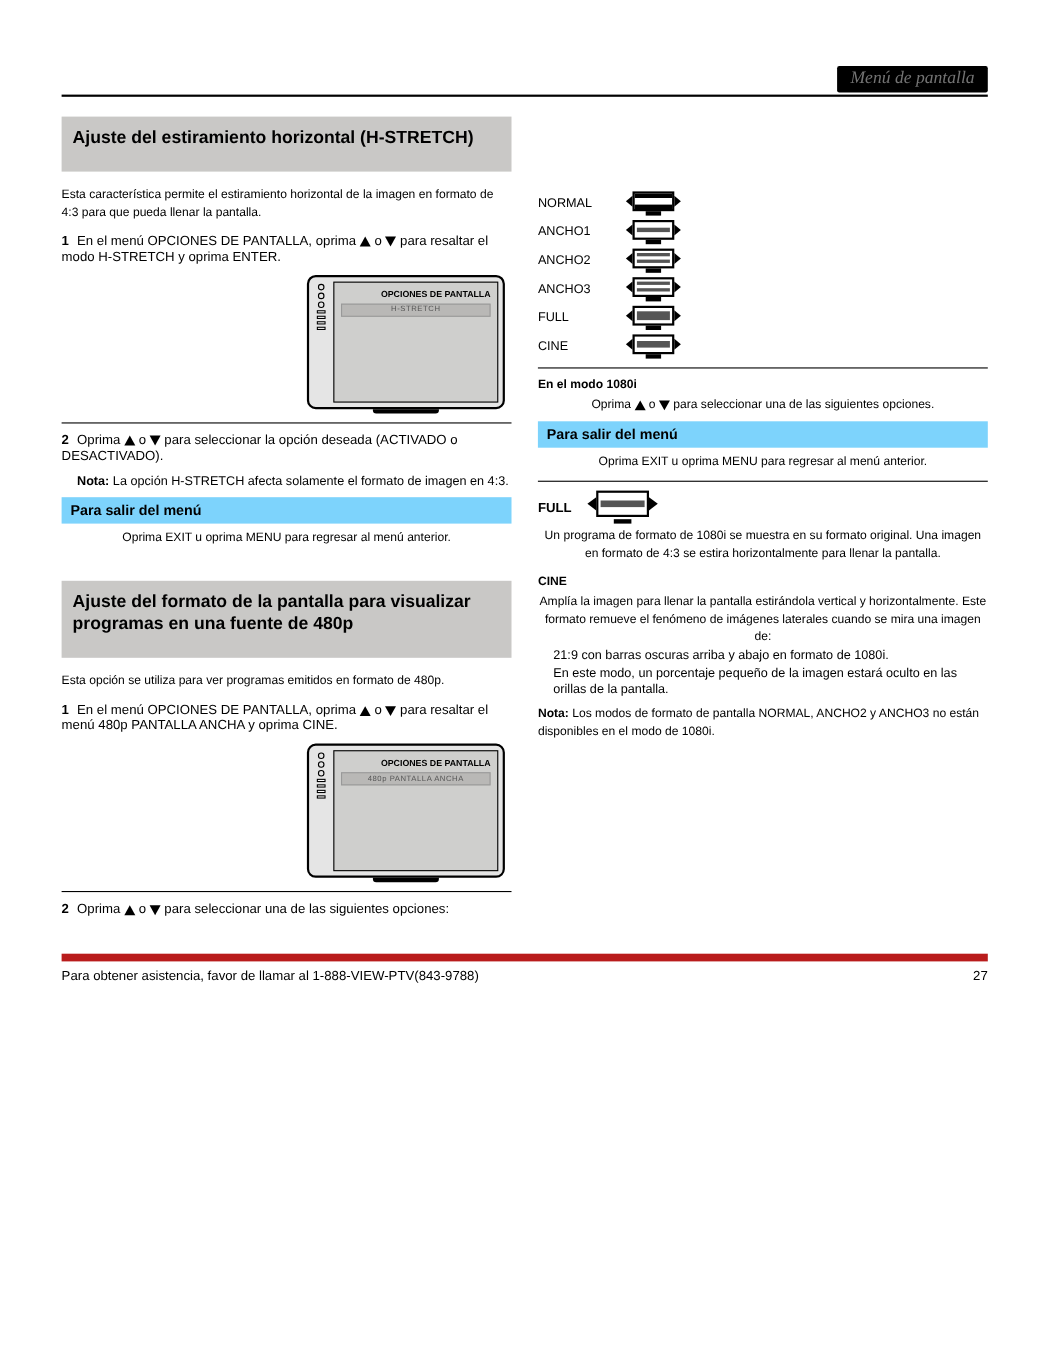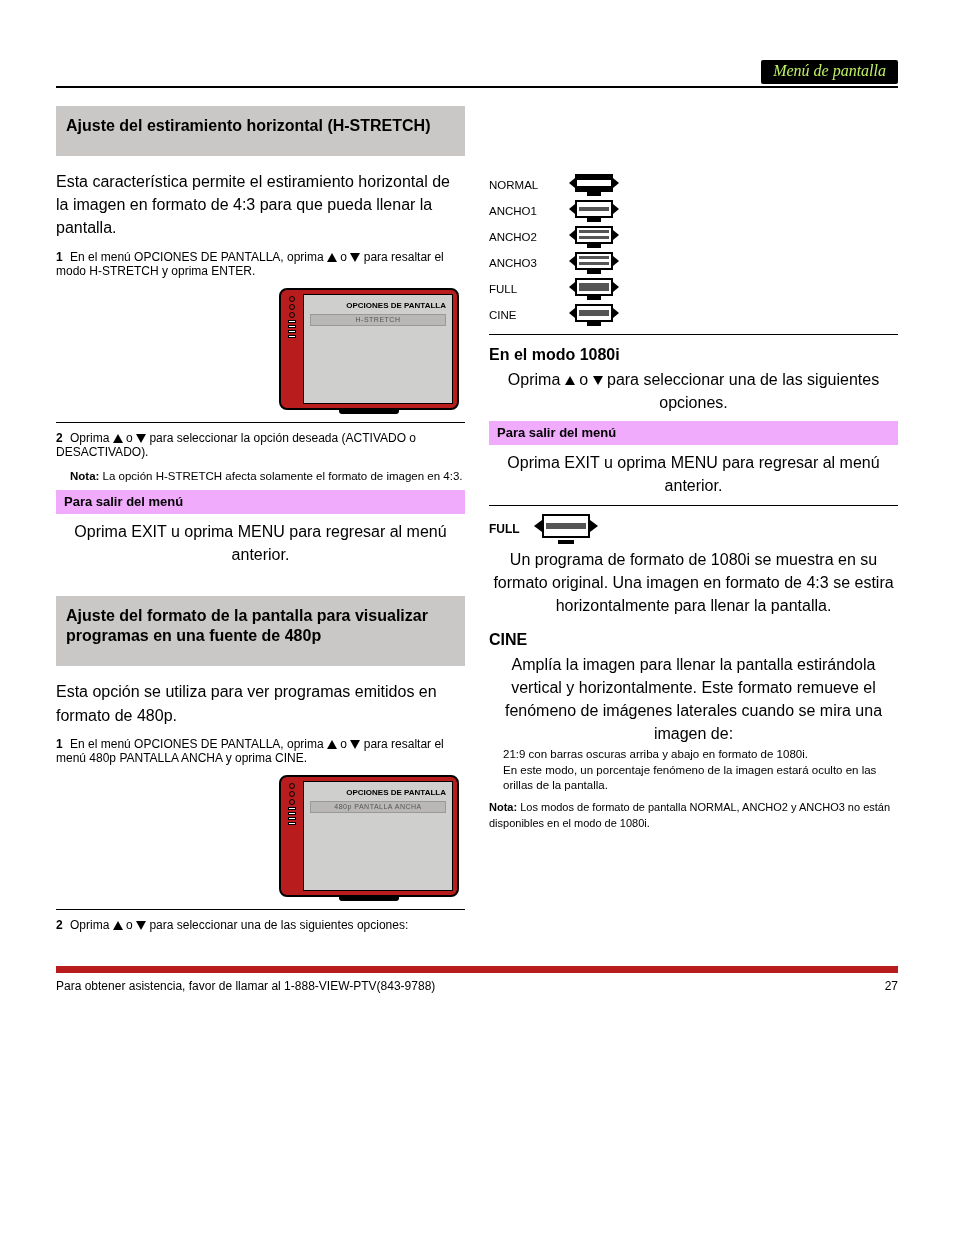--- a/index.html
+++ b/index.html
@@ -1,33 +1,33 @@
 <!DOCTYPE html>
 <html><head>
 <meta charset="utf-8">
 <style>
   * { box-sizing: border-box; margin: 0; padding: 0; }
   html, body { width: 954px; font-family: Arial, Helvetica, sans-serif; font-size: 12px; color: #000; background: #fff; }
   .page { padding: 60px 56px 40px 56px; }
   .banner-wrap { text-align: right; margin-bottom: 2px; }
-  .banner { display: inline-block; background: #000; color: #bef264; font-family: Georgia, 'Times New Roman', serif; font-style: italic; font-size: 16px; padding: 2px 12px 4px 12px; border-radius: 2px; }
+  .banner { display: inline-block; background: #000; color: #737373; font-family: Georgia, 'Times New Roman', serif; font-style: italic; font-size: 16px; padding: 2px 12px 4px 12px; border-radius: 2px; }
   .hr-top { border-top: 2px solid #000; margin-bottom: 18px; }
   .cols { display: flex; gap: 24px; }
   .col { flex: 1 1 50%; min-width: 0; }
   .section-title { background: #c9c8c6; font-weight: bold; font-size: 16px; padding: 10px 10px 20px 10px; line-height: 1.25; margin-bottom: 14px; }
-  .section-sub { background: #f0abfc; font-weight: bold; font-size: 13px; padding: 4px 8px 5px 8px; margin: 6px 0; }
-  p, li { font-size: 16px; line-height: 1.45; }
+  .section-sub { background: #7dd3fc; font-weight: bold; font-size: 13px; padding: 4px 8px 5px 8px; margin: 6px 0; }
+  p, li { font-size: 11px; line-height: 1.45; }
   .lead { margin: 6px 0 10px 0; }
   .step { margin: 6px 0 10px 0; }
   .stepnum { display:inline-block; min-width: 0; font-weight: bold; margin-right: 4px; }
   .substep { margin-left: 14px; font-size: 11.5px; line-height: 1.35; }
   .hr { border-top: 1px solid #000; margin: 8px 0 8px 0; }
   .tv-wrap { text-align: right; padding-right: 6px; margin: 4px 0 8px 0; }
   .tv { display:inline-block; }
-  .tv-outer { width: 180px; border: 2px solid #000; border-radius: 8px; background: #b91c1c; padding: 4px; display:flex; gap:4px; }
+  .tv-outer { width: 180px; border: 2px solid #000; border-radius: 8px; background: #e5e5e5; padding: 4px; display:flex; gap:4px; }
   .tv-side { width: 14px; display:flex; flex-direction:column; align-items:center; gap:2px; padding-top:2px; }
   .led { width:6px; height:6px; border:1px solid #000; border-radius:50%; }
   .slot { width:8px; height:3px; border:1px solid #000; background:#fff; }
   .tv-screen { flex:1; background:#cfcfcd; border:1px solid #000; min-height:110px; position:relative; padding:6px; }
   .tv-title { font-size:8px; font-weight:bold; margin-bottom:4px; }
   .tv-bar { height:12px; background:#b9b8b6; border:1px solid #999; margin-bottom:4px; display:flex; align-items:center; justify-content:center; }
   .tv-bar-label { font-size:7px; color:#555; letter-spacing:0.5px; }
   .tv-body-text { font-size:6px; color:#777; line-height:1.4; }
   .tv-stand { width: 60px; height: 4px; background:#000; margin: 0 auto; border-bottom-left-radius:3px; border-bottom-right-radius:3px; }
   .formatlist { margin: 2px 0 6px 0; }
@@ -280,21 +280,21 @@
             <span class="arrow-r"></span>
             <span class="stand"></span>
       </span>
     </div>
     <p class="tight">Un programa de formato de 1080i se muestra en su formato original. Una imagen en formato de 4:3 se estira horizontalmente para llenar la pantalla.</p>
 
     <div style="height:8px"></div>
     <p><b>CINE</b></p>
     <p class="tight">Amplía la imagen para llenar la pantalla estirándola vertical y horizontalmente. Este formato remueve el fenómeno de imágenes laterales cuando se mira una imagen de:</p>
     <p class="substep">21:9 con barras oscuras arriba y abajo en formato de 1080i.</p>
-    <p class="substep">En este modo, un porcentaje fenómeno de la imagen estará oculto en las orillas de la pantalla.</p>
+    <p class="substep">En este modo, un porcentaje pequeño de la imagen estará oculto en las orillas de la pantalla.</p>
 
     <p class="format-note">
       <b>Nota:</b>
       <span> Los modos de formato de pantalla NORMAL, ANCHO2 y ANCHO3 no están disponibles en el modo de 1080i.</span>
     </p>
 
   </div>
 </div>
 
 <div class="footer">

